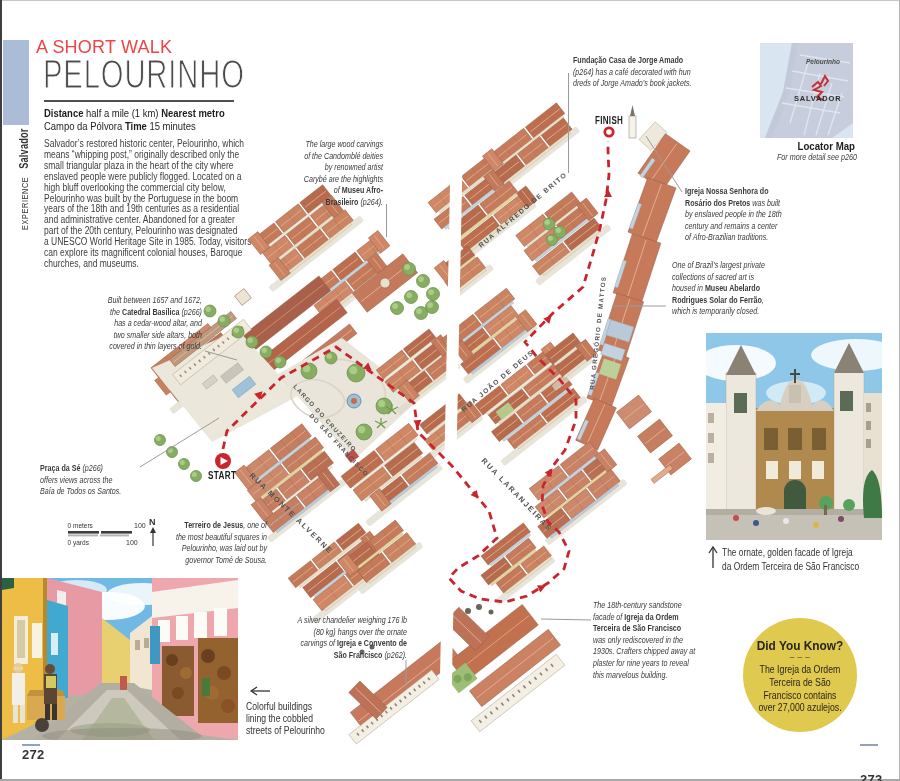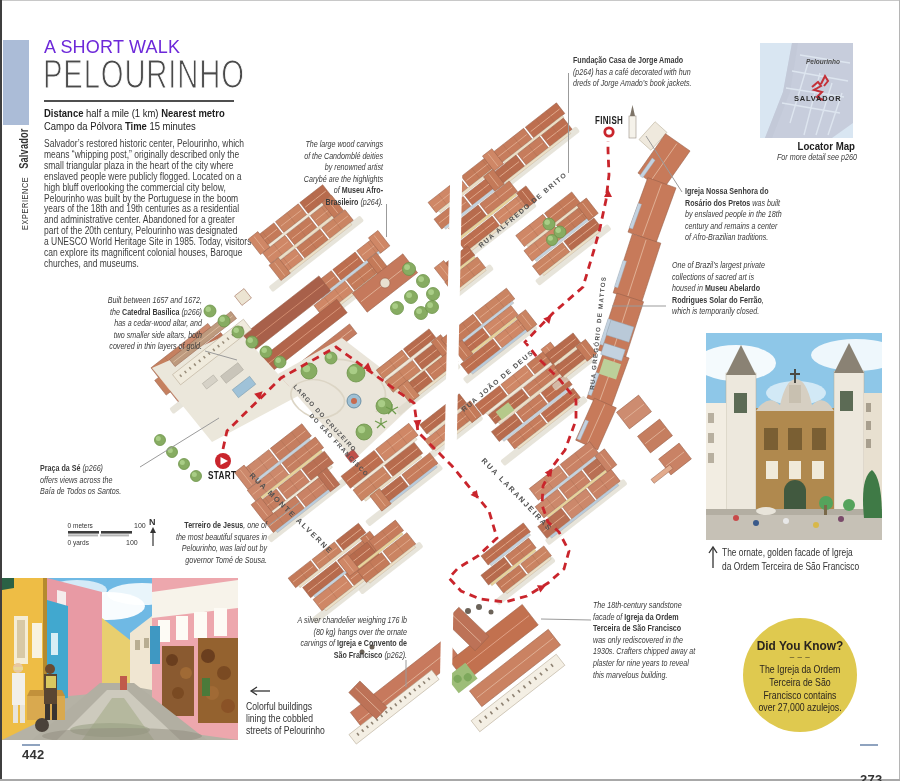--- a/index.html
+++ b/index.html
@@ -18,21 +18,21 @@
 <div class="abs" style="left:0;top:0;width:2px;height:781px;background:#3f3f3f;"></div>
 
 <div class="abs" style="right:0;top:0;width:1px;height:781px;background:#b5b5b5;"></div>
 
 <div class="abs" style="left:0;bottom:0;width:900px;height:2px;background:#a8a8a8;"></div>
 
 <div class="abs" style="left:3px;top:40px;width:26px;height:85px;background:#abbcd7;"></div>
 
 <div class="abs" style="left:17px;top:230px;transform:rotate(-90deg) scaleX(0.77);transform-origin:0 0;font-size:9.5px;letter-spacing:0.8px;color:#333;white-space:nowrap;">EXPERIENCE&nbsp;&nbsp;&nbsp;<b style="font-size:12px;letter-spacing:0.2px;">Salvador</b></div>
 
-<div class="abs" style="left:44px;top:37px;font-size:18px;color:#6d28d9;letter-spacing:0.2px;">A SHORT WALK</div>
+<div class="abs" style="left:36px;top:37px;font-size:18px;color:#ef4444;letter-spacing:0.2px;">A SHORT WALK</div>
 
 <div class="abs" style="left:43px;top:52px;font-size:40px;color:#4a4a4a;letter-spacing:1.2px;white-space:nowrap;transform:scaleX(0.73);transform-origin:0 0;-webkit-text-stroke:1.1px #ffffff;">PELOURINHO</div>
 
 <div class="abs" style="left:44px;top:100px;width:190px;height:1.5px;background:#4f4f4f;"></div>
 
 <div class="abs" style="left:44px;top:107px;font-size:10.5px;line-height:12.6px;color:#1d1d1d;white-space:nowrap;transform:scaleX(0.9);transform-origin:0 0;"><b>Distance</b> half a mile (1 km) <b>Nearest metro</b><br>Campo da Pólvora <b>Time</b> 15 minutes</div>
 
 <div class="abs" style="left:44px;top:139px;font-size:10px;line-height:10.9px;color:#3d3d3d;white-space:nowrap;transform:scaleX(0.85);transform-origin:0 0;">Salvador’s restored historic center, Pelourinho, which<br>means “whipping post,” originally described only the<br>small triangular plaza in the heart of the city where<br>enslaved people were publicly flogged. Located on a<br>high bluff overlooking the commercial city below,<br>Pelourinho was built by the Portuguese in the boom<br>years of the 18th and 19th centuries as a residential<br>and administrative center. Abandoned for a greater<br>part of the 20th century, Pelourinho was designated<br>a UNESCO World Heritage Site in 1985. Today, visitors<br>can explore its magnificent colonial houses, Baroque<br>churches, and museums.</div>
 
 <svg class="abs" style="left:0;top:0;" width="900" height="781" viewBox="0 0 900 781">
@@ -1535,15 +1535,15 @@
   </svg>
 
 <div class="cap" style="left:246px;top:701px;font-size:10px;line-height:12px;transform:scaleX(0.86);">Colorful buildings<br>lining the cobbled<br>streets of Pelourinho</div>
 
 <div class="abs" style="left:743px;top:618px;width:114px;height:114px;border-radius:50%;background:#dfc94f;"></div>
 <div class="abs" style="left:748px;top:638px;width:104px;text-align:center;font-size:13.5px;font-weight:bold;color:#2a241e;transform:scaleX(0.88);">Did You Know?</div>
 <div class="abs" style="left:748px;top:652px;width:104px;text-align:center;font-size:8px;color:#2a241e;letter-spacing:0.5px;">–&nbsp;–&nbsp;–</div>
 <div class="abs" style="left:748px;top:664px;width:104px;text-align:center;font-size:10.3px;line-height:12.8px;color:#2a241e;transform:scaleX(0.85);">The Igreja da Ordem<br>Terceira de São<br>Francisco contains<br>over 27,000 azulejos.</div>
 
 <div class="abs" style="left:22px;top:744px;width:18px;height:2px;background:#8fa3bf;"></div>
-<div class="abs" style="left:22px;top:747px;font-size:13px;font-weight:bold;color:#333;letter-spacing:0.3px;">442</div>
+<div class="abs" style="left:22px;top:747px;font-size:13px;font-weight:bold;color:#333;letter-spacing:0.3px;">272</div>
 
 <div class="abs" style="left:860px;top:744px;width:18px;height:2px;background:#8fa3bf;"></div>
 <div class="abs" style="left:860px;top:747px;font-size:13px;font-weight:bold;color:#333;letter-spacing:0.3px;margin-top:25px;">273</div>
 </body></html>

